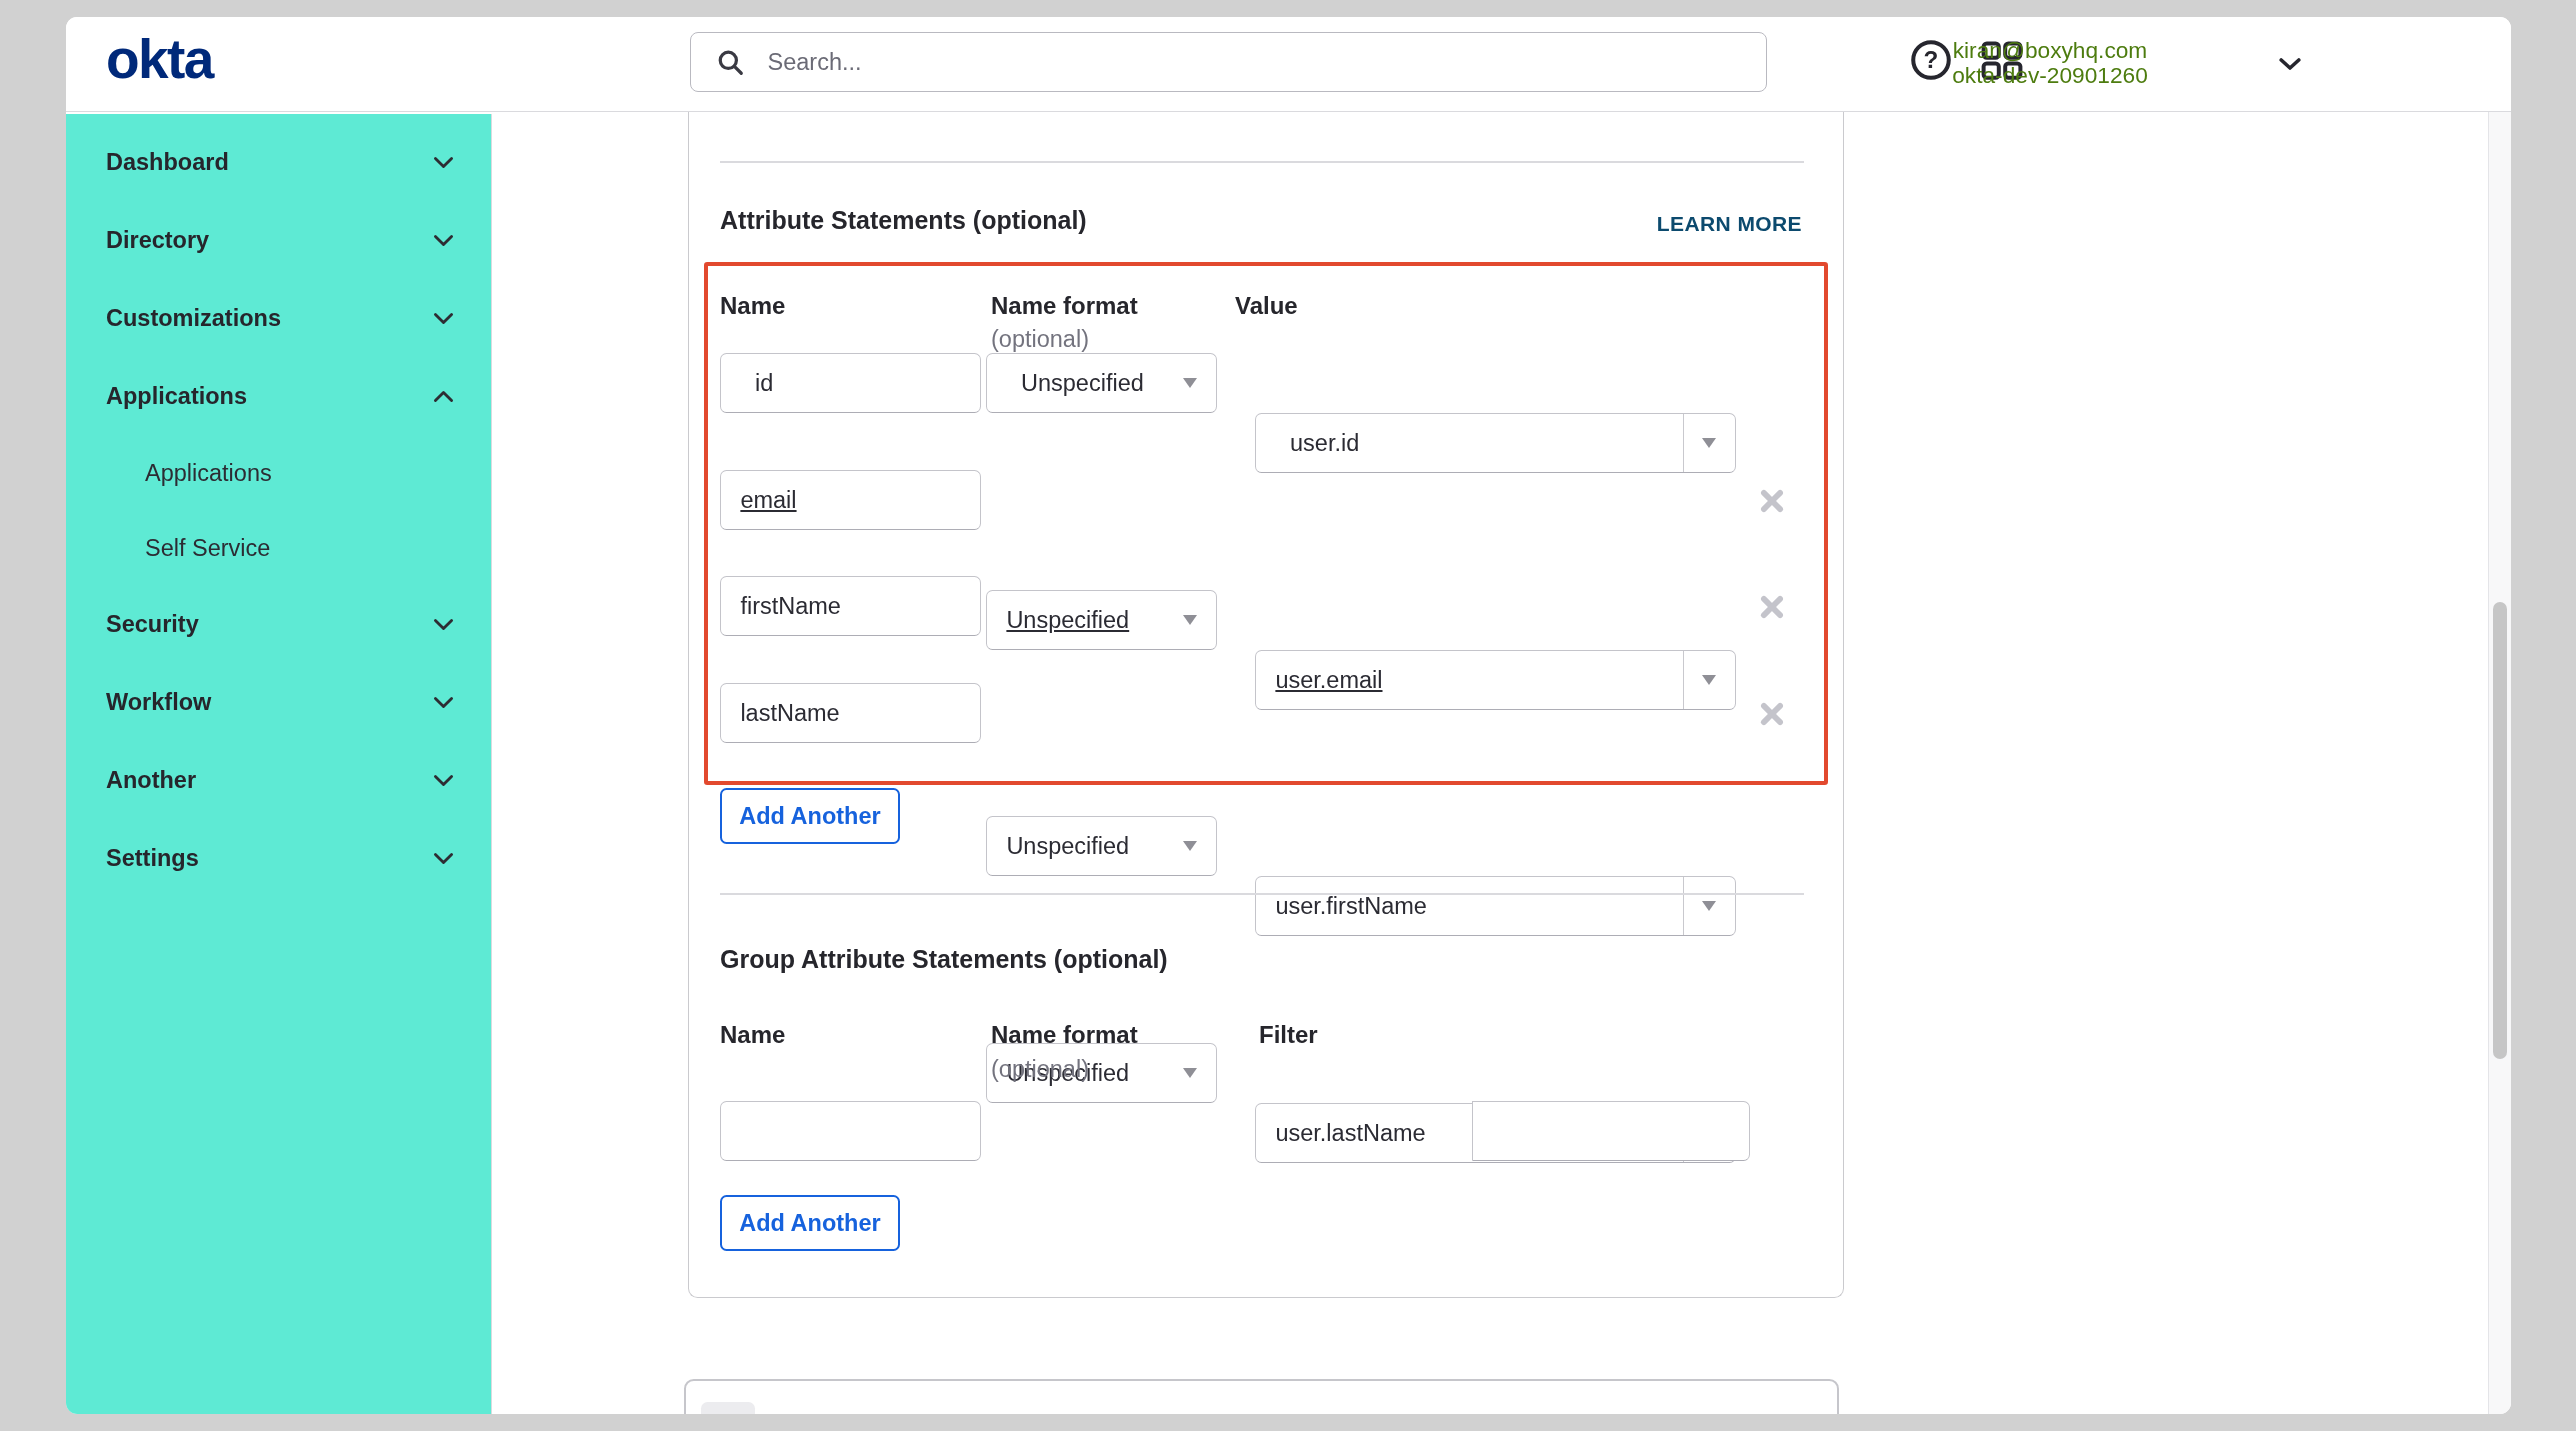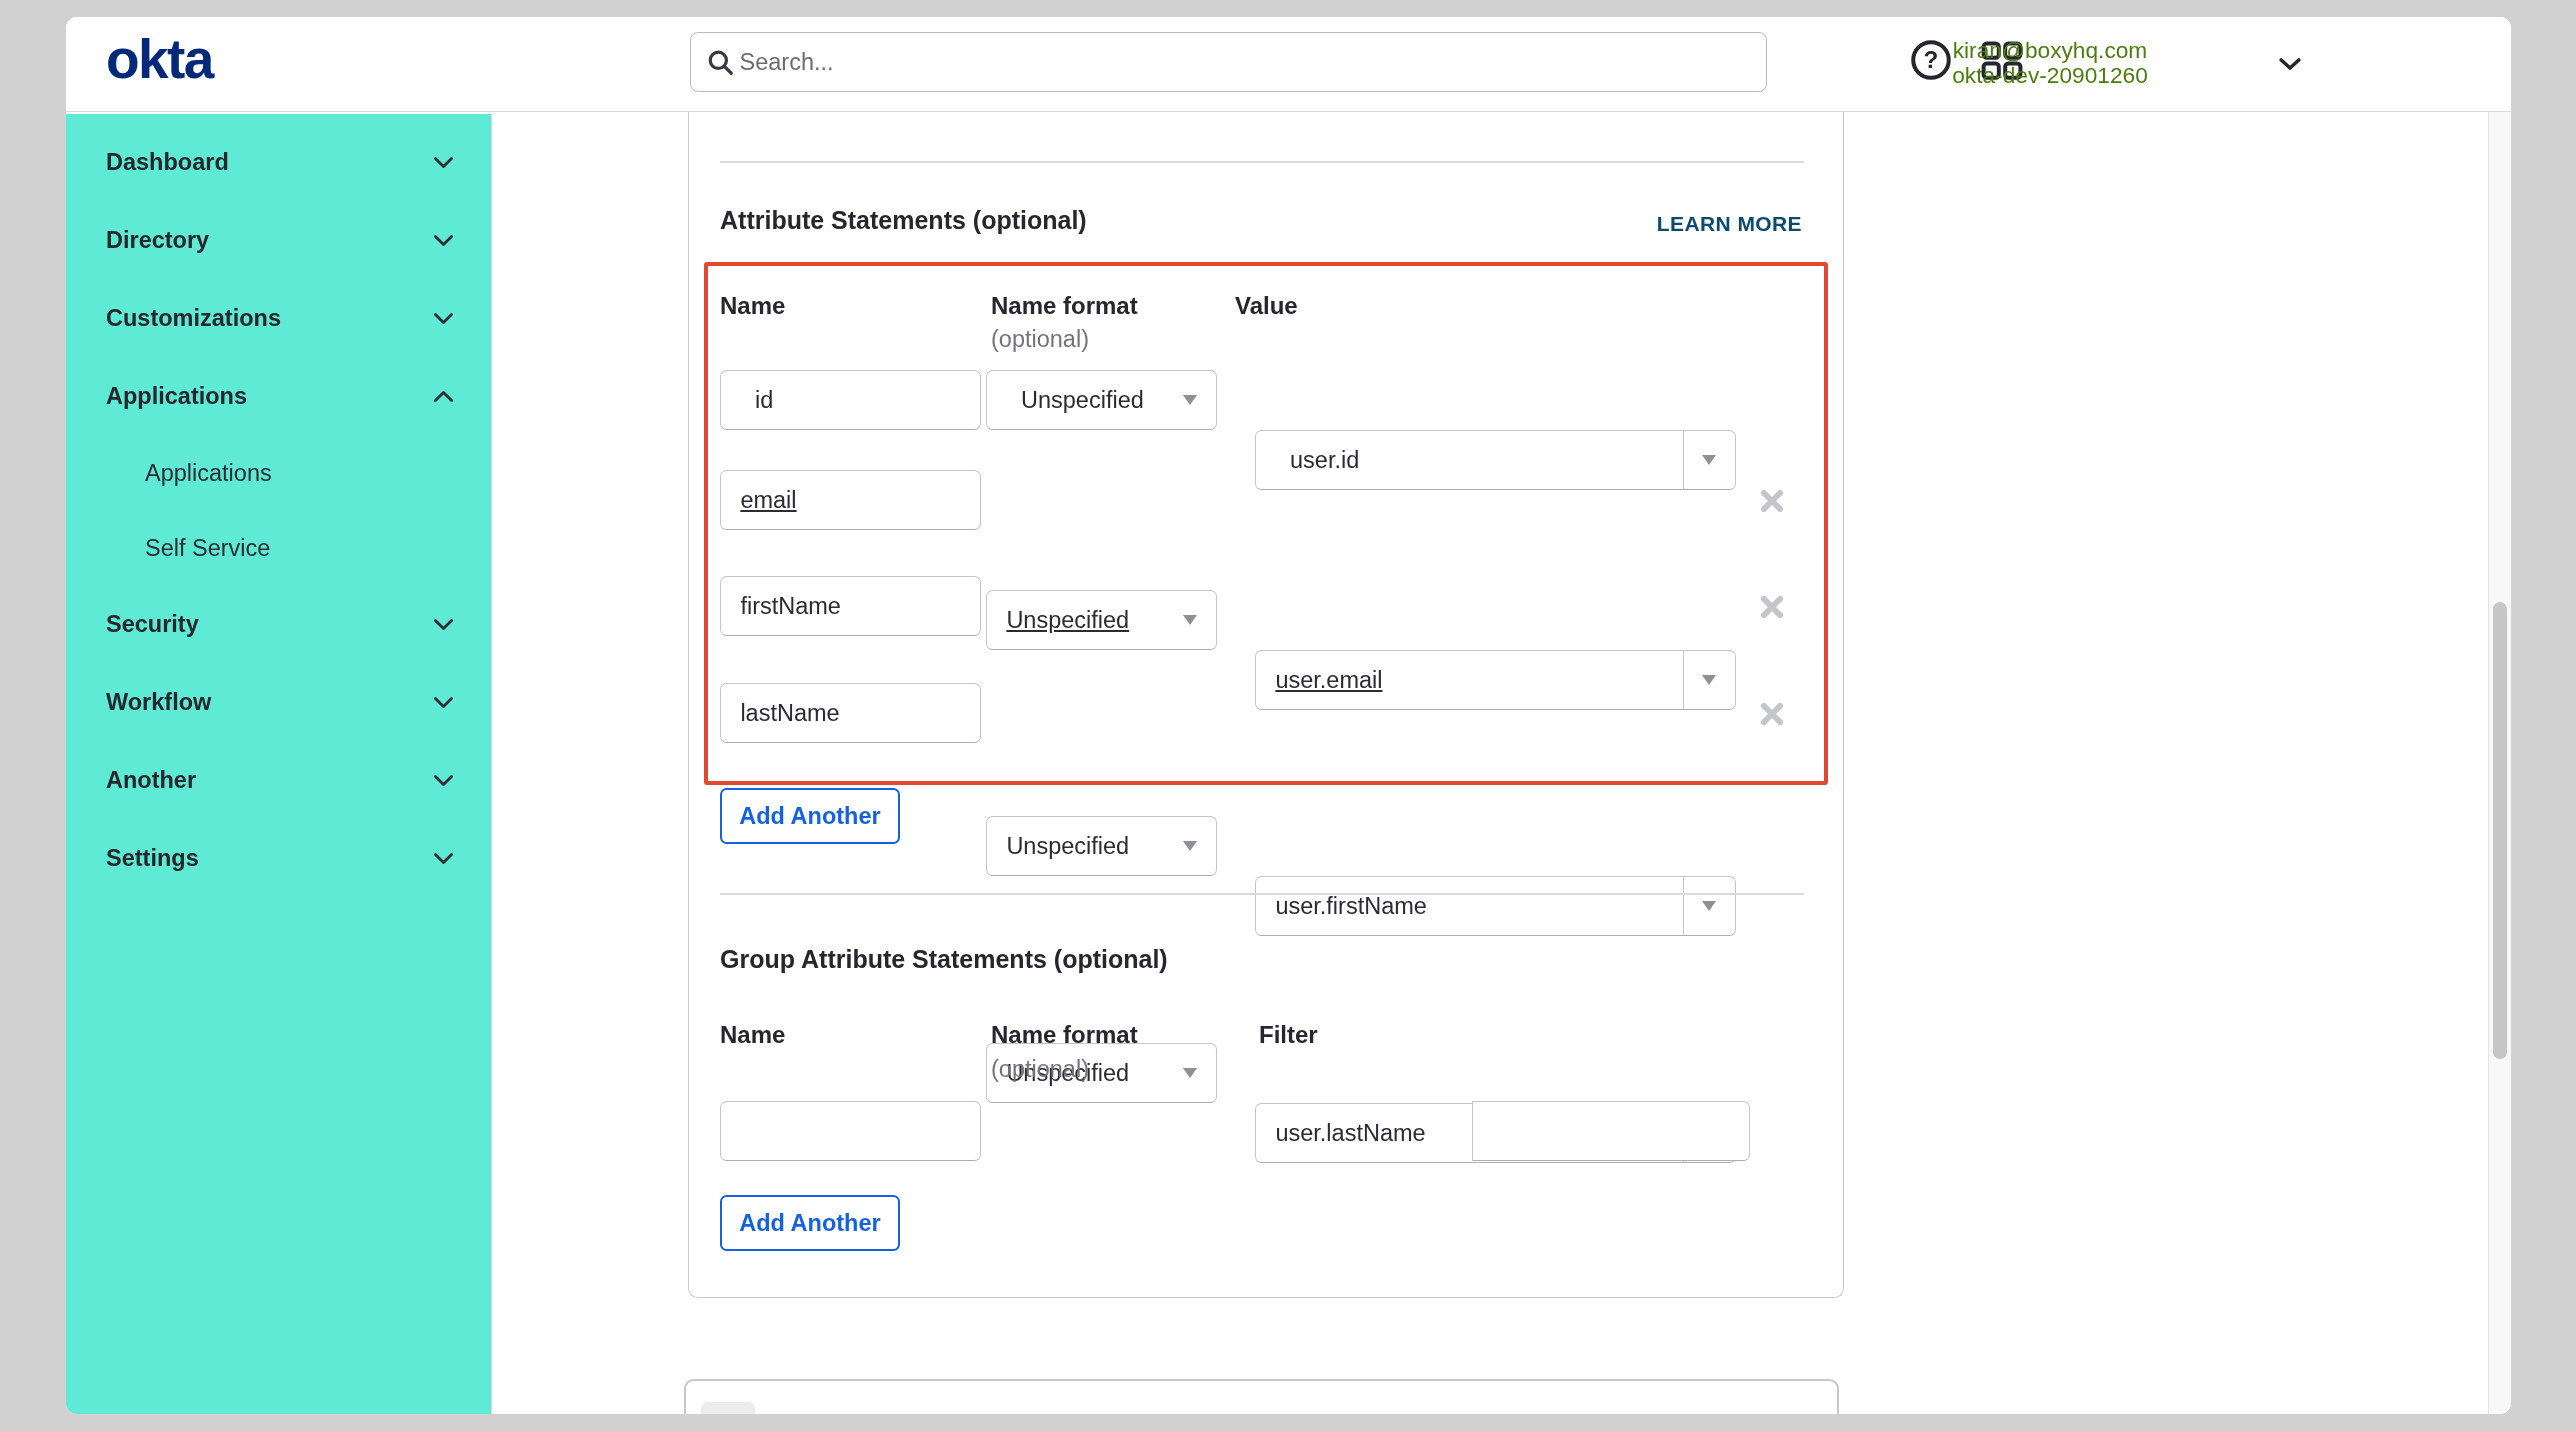--- a/index.html
+++ b/index.html
@@ -14,21 +14,21 @@
   .card {
     position:absolute; left:66px; top:17px; width:2445px; height:1397px;
     background:#ffffff; border-radius:11.3px; overflow:hidden;
   }
   
   .header { position:absolute; left:0; top:0; right:0; height:95px; background:#fff; border-bottom:1.6px solid #dadade; z-index:5; }
   .logo { position:absolute; left:40px; top:14.6px; font-size:55px; font-weight:700; letter-spacing:-1.6px; color:#00297a; line-height:1; }
   .search {
     position:absolute; left:624px; top:15.4px; width:1077px; height:60px;
     border:1.6px solid #b9b9c0; border-radius:8px; background:#fff;
-    display:flex; align-items:center; padding:0 16px; gap:5px;
+    display:flex; align-items:center; padding:0 26px; gap:23px;
   }
   .search input { flex:1; border:none; outline:none; background:transparent; font-family:"Liberation Sans",sans-serif; font-size:23.5px; color:#3a3a43; }
   .search input::placeholder { color:#6b6b76; opacity:1; }
   .hdr-icon { position:absolute; }
   .help-icon { left:1844px; top:22px; width:42px; height:42px; }
   .grid-icon { left:1914px; top:23.5px; width:44px; height:40px; }
   .user-block { position:absolute; left:1878px; top:21px; width:212px; text-align:center; font-size:22.7px; line-height:25px; color:#4d7c0f; cursor:pointer; }
   .user-chevron { position:absolute; left:2212px; top:39px; width:24px; height:16px; }
   
   .sidebar { position:absolute; left:0; top:97px; bottom:0; width:426px; border-right:1.6px solid #dadade; padding-top:9.7px; background:#5eead4; }
@@ -64,21 +64,21 @@
   .x-btn { width:26px; height:26px; cursor:pointer; }
   .add-btn {
     width:180px; height:56px; border:2.4px solid #1662dd; border-radius:6.5px; background:#fff;
     color:#1662dd; font-size:23.5px; font-weight:700; display:flex; align-items:center; justify-content:center; cursor:pointer;
   }
   
   .c-name { left:31px;  width:261px; }
   .c-fmt  { left:297px; width:231px; }
   .c-val  { left:566px; width:481px; }
   .c-x    { left:1070px; }
-  .r0 { top:258px;padding-left:34px; } .r1 { top:358px;text-decoration:underline; } .r2 { top:464px; } .r3 { top:571px; }
+  .r0 { top:241px;padding-left:34px; } .r1 { top:358px;text-decoration:underline; } .r2 { top:464px; } .r3 { top:571px; }
   .x0 { top:376px; } .x1 { top:482px; } .x2 { top:589px; }
   .gr { top:989px; }
   .gc-finp { left:785px; width:278px; }
   
   .panel2 { position:absolute; left:618px; top:1362px; width:1155px; height:73px;
             border:2.4px solid #c6c6cb; border-radius:9.7px; background:#fff; }
   .panel2 .stub { position:absolute; left:15.4px; top:21px; width:54px; height:36px; background:#ececef; border-radius:6.5px; }
   
   .scroll-track { position:absolute; right:0; top:95px; bottom:0; width:22.7px; background:#f8f8f9; border-left:1.6px solid #e4e4e8; }
   .scroll-thumb { position:absolute; left:4px; top:490px; width:13.8px; height:457px; background:#c6c6c6; border-radius:7.3px; }

